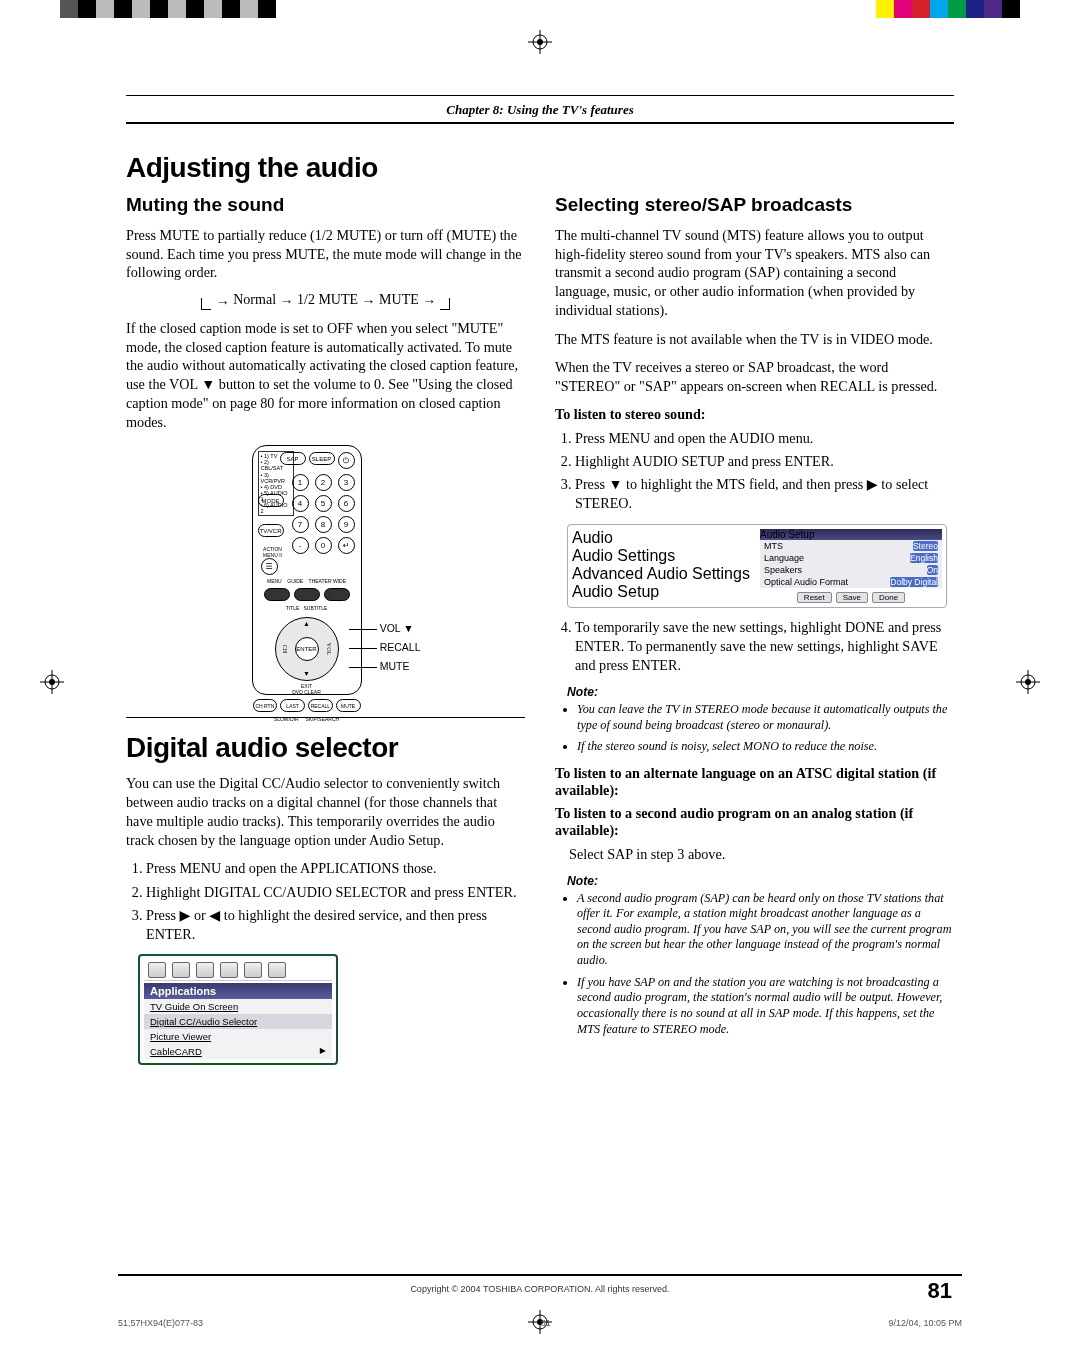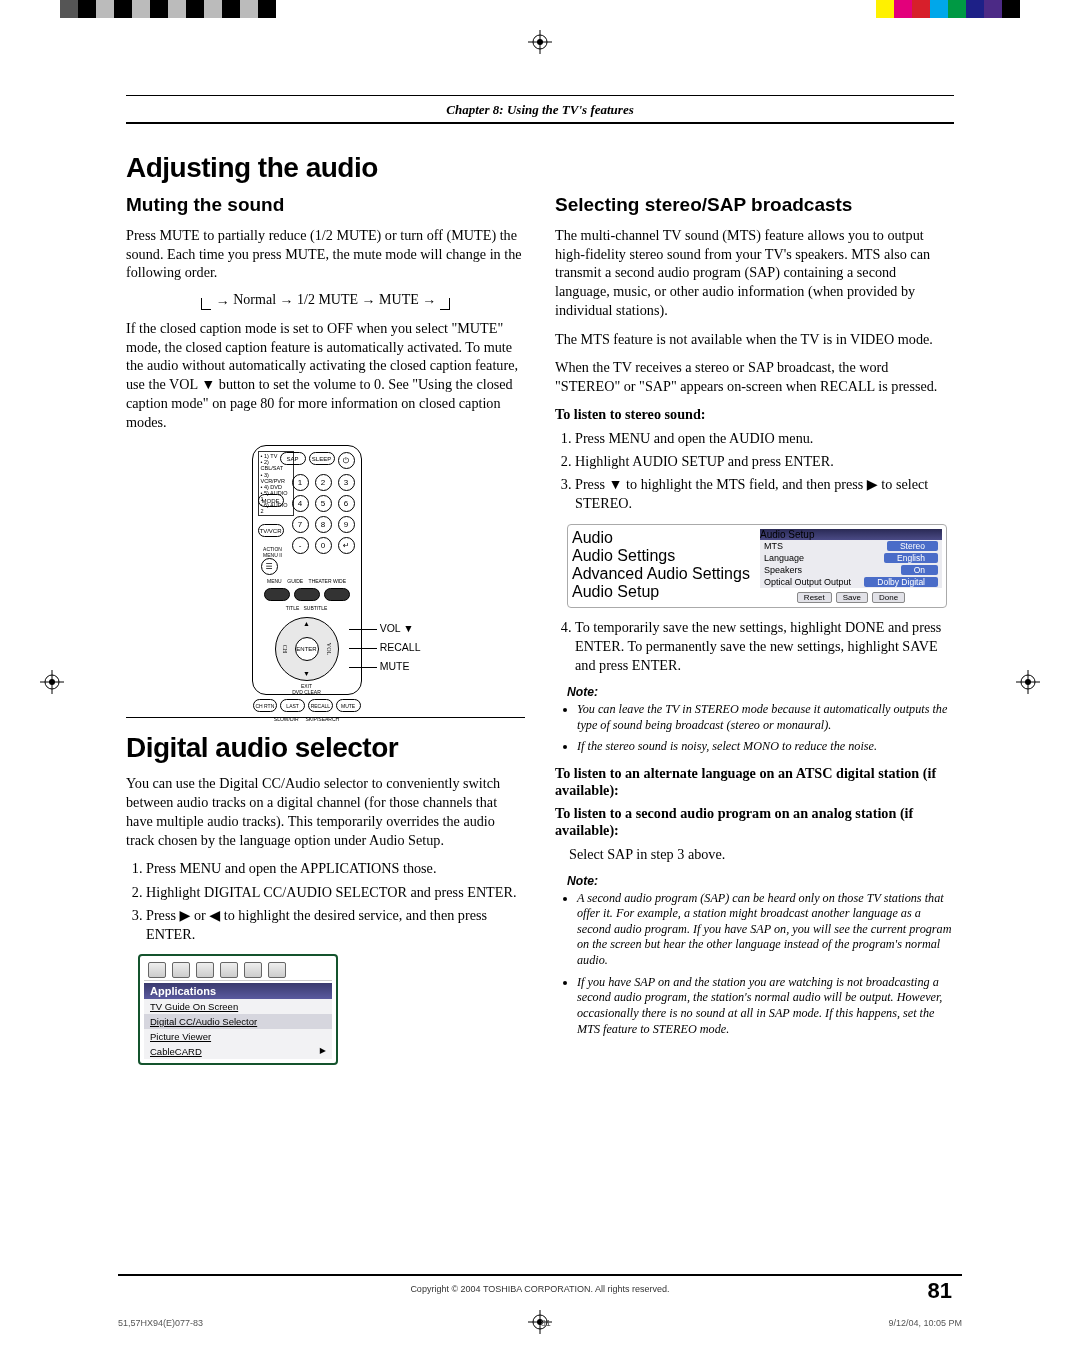--- a/index.html
+++ b/index.html
@@ -214,21 +214,21 @@
     border: 1px solid #aaa;
     border-radius: 4px;
     padding: 4px;
     margin: 6px 13px 10px 12px;
     width: 380px;
     font-family: Arial, sans-serif;
   }
   .menu-ss-pair .left, .menu-ss-pair .right { flex: 1; }
   .menu-ss-pair .right .panel-title { background: linear-gradient(#2a2a55, #4a4a85); font-size: 10px; }
   .menu-ss-pair .kv { display: flex; justify-content: space-between; font-size: 9px; padding: 1px 4px; background: #ebebf0; }
-  .menu-ss-pair .kv .hl { background: #4a6cc8; color: #fff; padding: 0 13px; border-radius: 2px; font-size: 8.5px; }
+  .menu-ss-pair .kv .hl { background: #4a6cc8; color: #fff; padding: 0 0; border-radius: 2px; font-size: 8.5px; }
   .menu-ss-pair .btns { display: flex; gap: 4px; justify-content: center; margin-top: 4px; }
   .menu-ss-pair .btns span { border: 1px solid #888; font-size: 8px; padding: 0 6px; border-radius: 2px; background: #e2e2e8; }
 
   .footer {
     position: absolute;
     bottom: 70px;
     left: 118px; right: 118px;
   }
   .footer .rule { border-top: 2px solid #000; margin-bottom: 8px; }
   .footer .copy {
@@ -481,21 +481,21 @@
             </div>
           <div class="kv">
               <span>Language</span>
               <span class="hl">English</span>
             </div>
           <div class="kv">
               <span>Speakers</span>
               <span class="hl">On</span>
             </div>
           <div class="kv">
-              <span>Optical Output Output</span>
+              <span>Optical Audio Format</span>
               <span class="hl">Dolby Digital</span>
             </div>
           <div class="btns">
             <span>Reset</span>
             <span>Save</span>
             <span>Done</span>
           </div>
         </div>
       </div>
 

